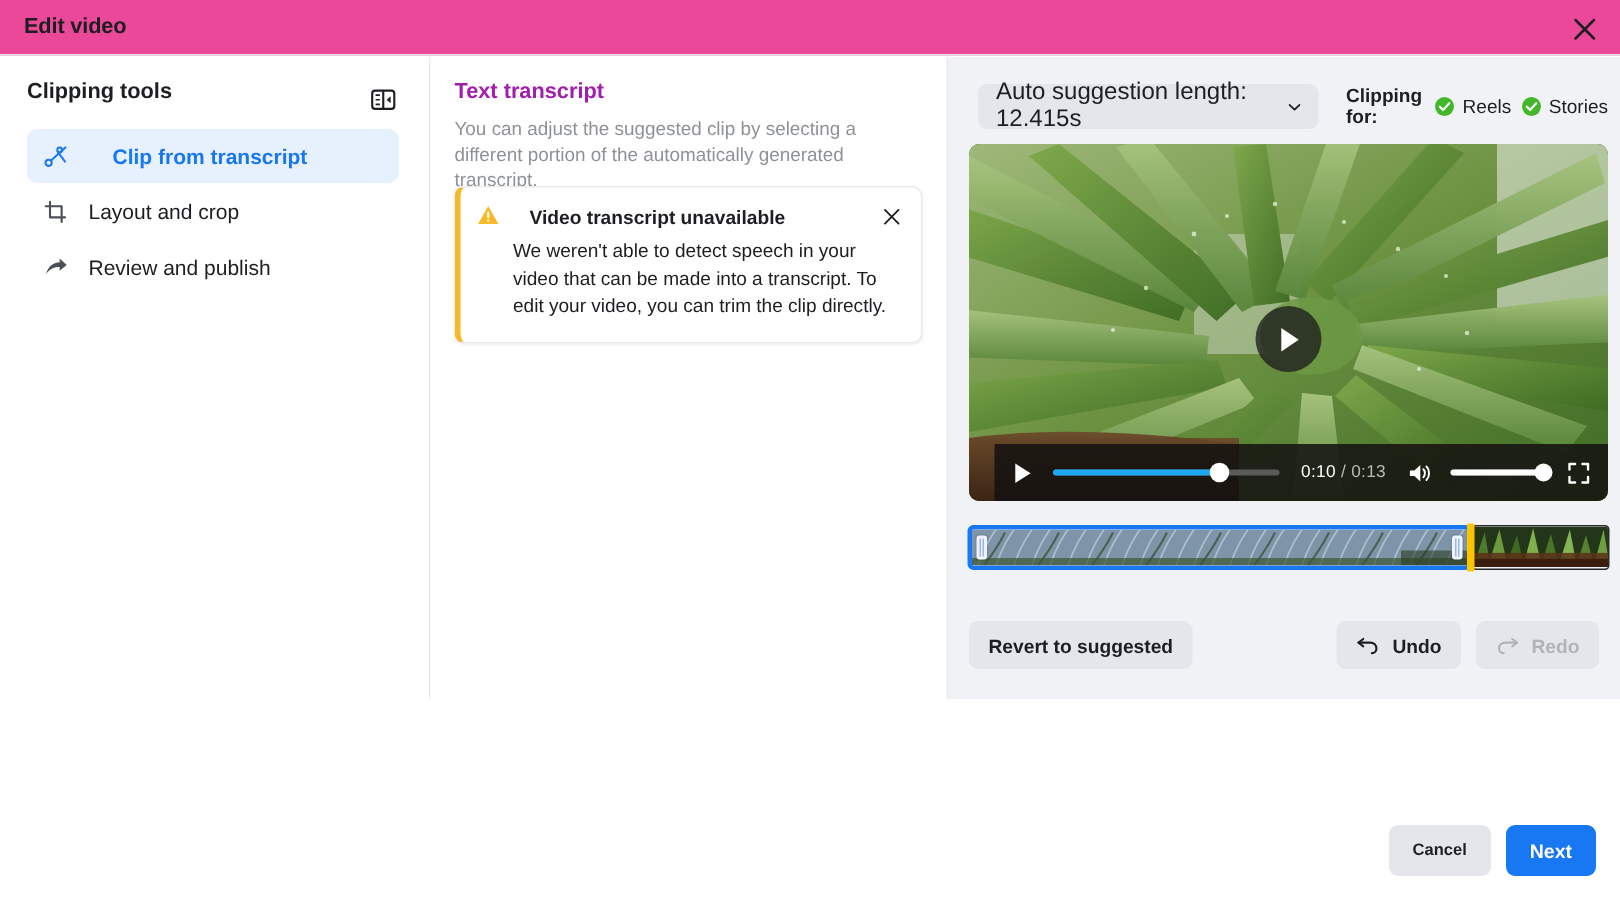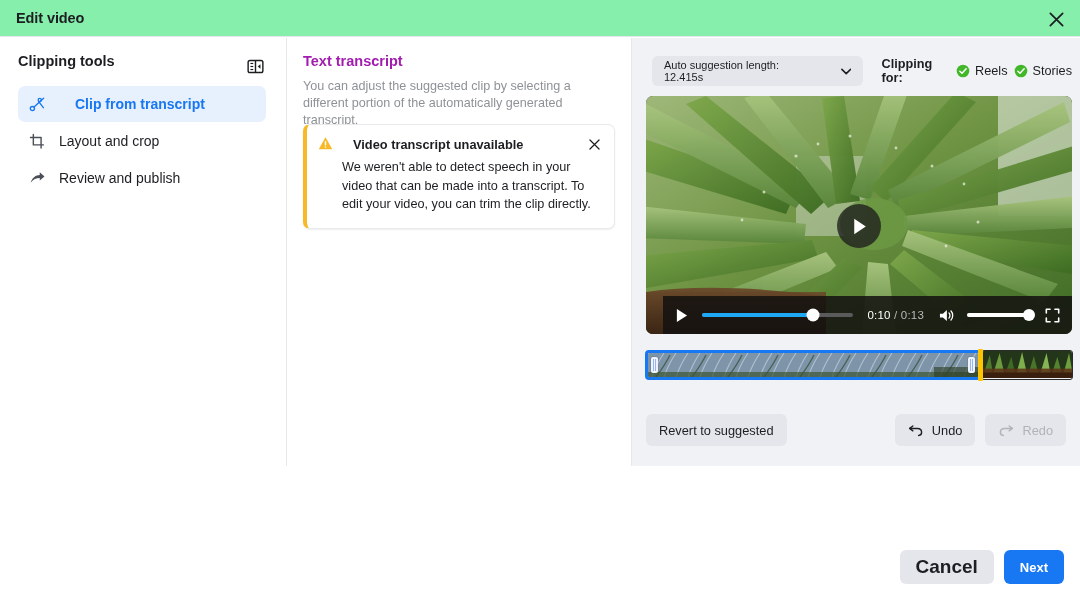--- a/index.html
+++ b/index.html
@@ -9,21 +9,21 @@
     font-family: "Liberation Sans", sans-serif;
     overflow: hidden;
     -webkit-font-smoothing: antialiased;
   }
 
   
   .header {
     position: absolute; left: 0; top: 0;
     width: 1080px; height: 37px;
     border-bottom: 1px solid #e4e6eb;
-    background: #86efac;
+    background: #ec4899;
   }
   .header-title {
     position: absolute; left: 16px; top: 10px;
     font-size: 14.5px; font-weight: bold; color: #1c1e21;
     letter-spacing: -0.1px;
   }
   .close-btn {
     position: absolute; right: 10px; top: 5px;
     width: 28px; height: 28px; border-radius: 50%;
     display: flex; align-items: center; justify-content: center;
@@ -85,21 +85,21 @@
   }
 
   
   .preview { position: absolute; left: 632px; top: 38px; width: 448px; height: 428px; background: #f0f2f5; }
 
   .pv-toolbar { position: absolute; left: 20px; top: 18px; right: 8px; display: flex; align-items: center; }
   .dropdown {
     display: inline-flex; align-items: center; gap: 28px;
     height: 30px; padding: 0 12px;
     background: #e4e6eb; border-radius: 6px; cursor: pointer;
-    font-size: 11px; color: #1c1e21;
+    font-size: 16px; color: #1c1e21;
   }
   .eligible { display: flex; align-items: center; gap: 6px; margin-left: 18px; font-size: 12.7px; color: #1c1e21; }
   .elig-label { font-weight: bold; margin-right: 2px; }
   .elig-item { display: flex; align-items: flex-start; gap: 5px; }
 
   .video-wrap {
     position: absolute; left: 14px; top: 58px;
     width: 426px; height: 238px;
     border-radius: 7px; overflow: hidden; background: #2b2b2b;
   }
@@ -161,32 +161,32 @@
     position: absolute; left: 333px; top: -1px; width: 5px; height: 32px;
     background: #ffc400; border-radius: 1px; cursor: ew-resize;
   }
 
   
   .pv-actions { position: absolute; left: 14px; right: 14px; top: 376px; display: flex; align-items: center; }
   .btn {
     height: 32px; padding: 0 13px; border-radius: 6px; border: none;
     font-size: 12.8px; font-family: inherit; cursor: pointer;
     display: inline-flex; align-items: center; gap: 8px;
-    background: #e4e6eb; color: #1c1e21; font-weight: normal;
+    background: #e4e6eb; color: #1c1e21; font-weight: bold;
   }
   .btn.disabled { color: #b0b3b8; cursor: default; background: #e4e6eb; }
   .spacer { flex: 1; }
   .btn + .btn { margin-left: 10px; }
 
   
   .footer { position: absolute; left: 0; right: 0; bottom: 0; height: 62px; background: #fff; }
   .footer-inner { position: absolute; right: 16px; top: 14px; display: flex; gap: 10px; }
   .btn-cancel {
     height: 34px; padding: 0 16px; border-radius: 6px; border: none;
-    background: #e4e6eb; color: #1c1e21; font-size: 19px; font-weight: bold;
+    background: #e4e6eb; color: #1c1e21; font-size: 11px; font-weight: bold;
     font-family: inherit; cursor: pointer;
   }
   .btn-next {
     height: 34px; padding: 0 16px; border-radius: 6px; border: none;
     background: #1877f2; color: #fff; font-size: 13px; font-weight: bold;
     font-family: inherit; cursor: pointer;
   }
 </style>
 </head>
 <body>

